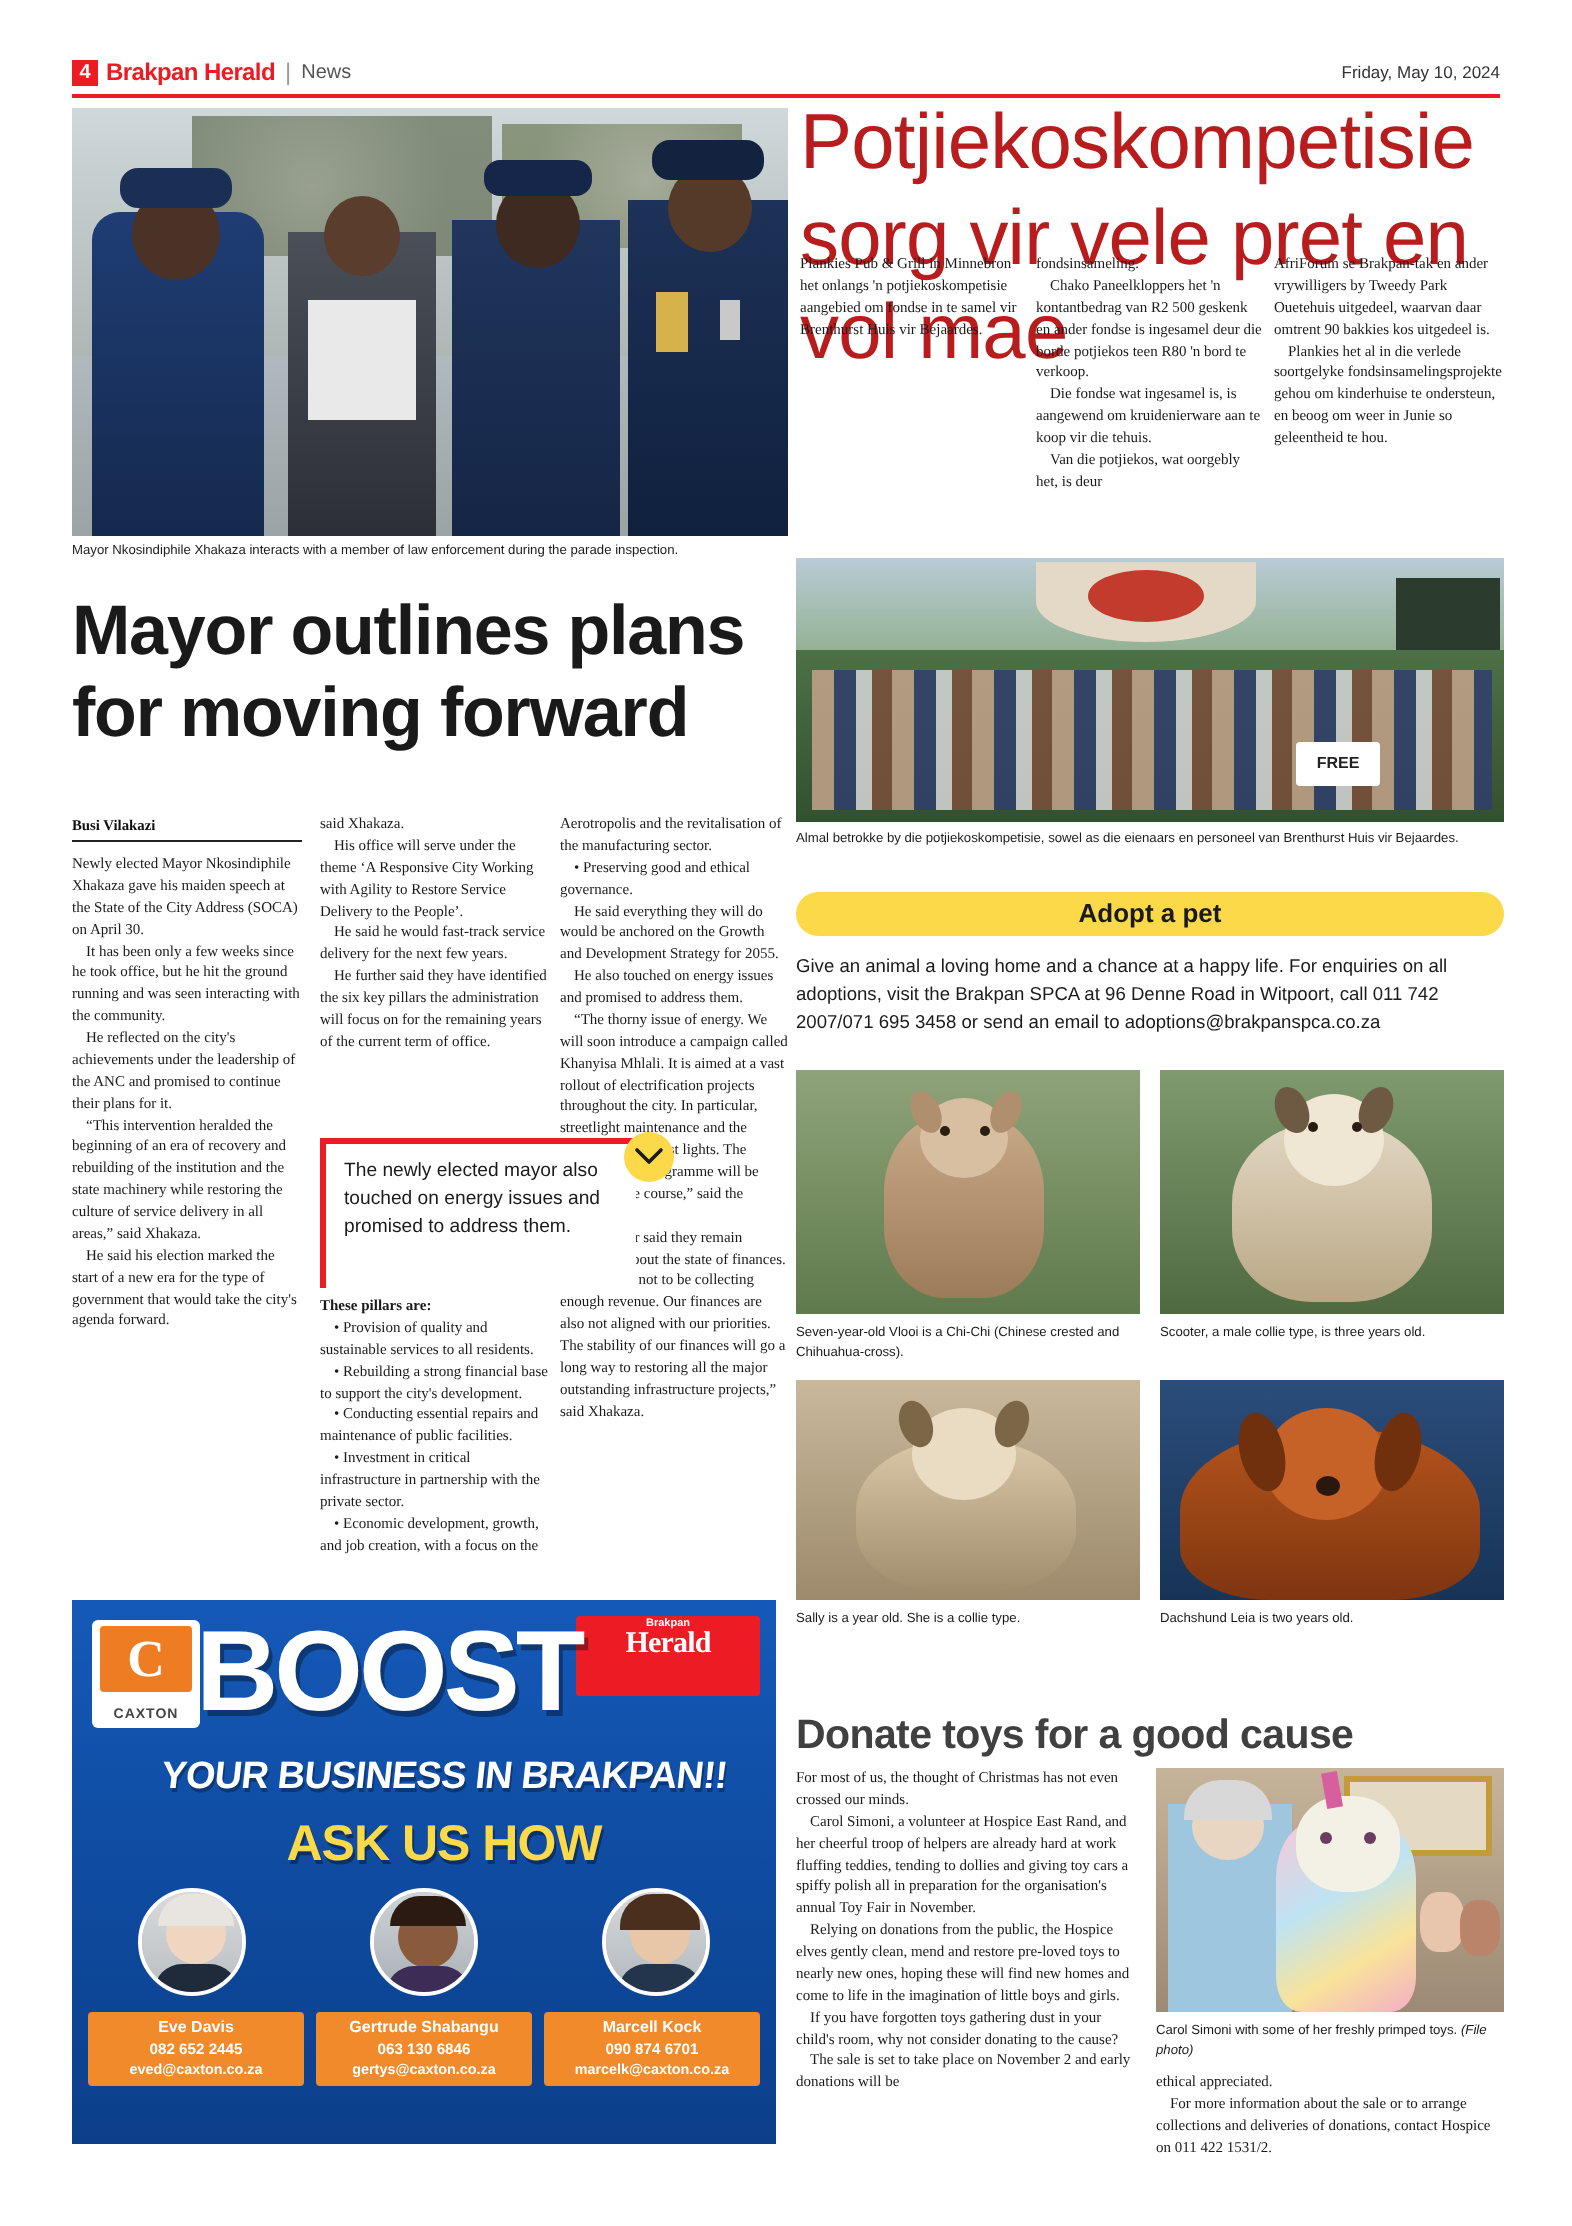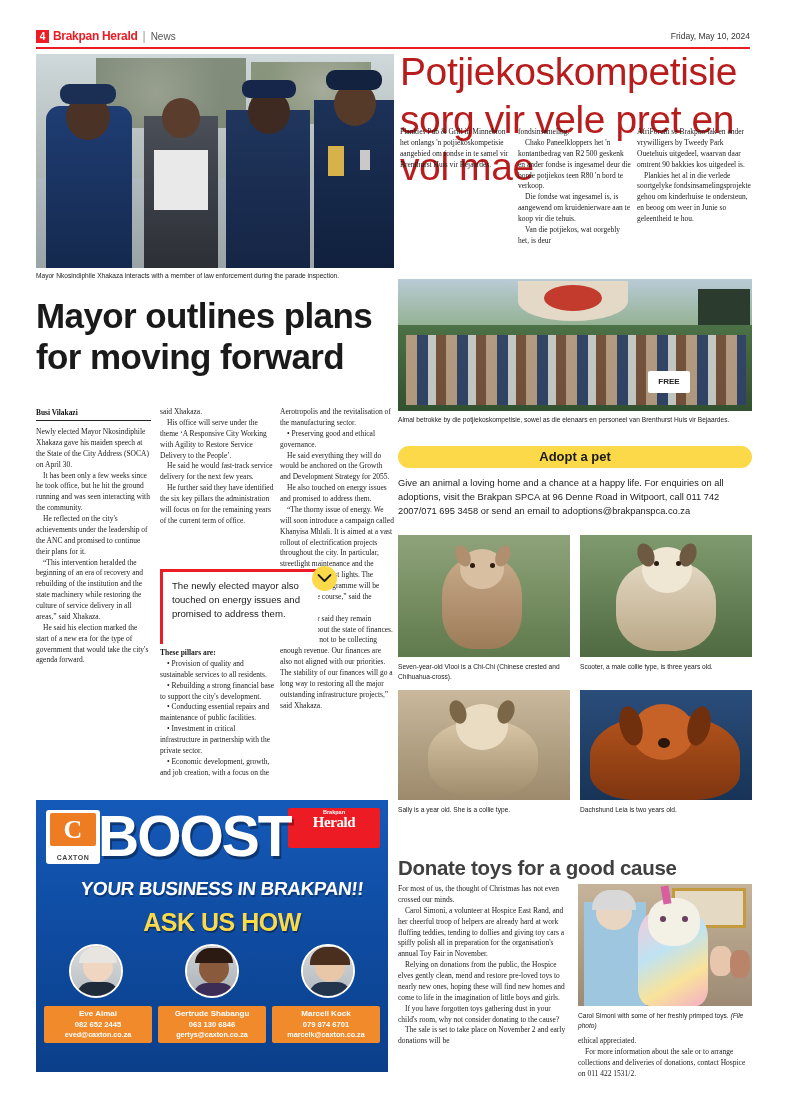--- a/index.html
+++ b/index.html
@@ -394,30 +394,30 @@
           <div style="position:absolute;inset:0;background:linear-gradient(#d5d9dc,#b2b8bc);"></div>
           <div style="position:absolute;left:12px;top:6px;width:30px;height:30px;border-radius:50%;background:#e8c6a8;"></div>
           <div style="position:absolute;left:7px;top:1px;width:40px;height:18px;border-radius:16px 16px 0 0;background:#4a2f1e;"></div>
           <div style="position:absolute;left:6px;top:36px;width:42px;height:20px;border-radius:14px 14px 0 0;background:#23344d;"></div>
         </div>
       </div>
     </div>
 
     <div class="ad-contacts">
       <div class="contact">
-        <div class="nm">Eve Almal</div>
+        <div class="nm">Eve Davis</div>
         <div class="ph">082 652 2445</div>
         <div class="em">eved@caxton.co.za</div>
       </div>
       <div class="contact">
         <div class="nm">Gertrude Shabangu</div>
         <div class="ph">063 130 6846</div>
         <div class="em">gertys@caxton.co.za</div>
       </div>
       <div class="contact">
         <div class="nm">Marcell Kock</div>
-        <div class="ph">079 874 6701</div>
+        <div class="ph">090 874 6701</div>
         <div class="em">marcelk@caxton.co.za</div>
       </div>
     </div>
   </div>
 
 </div>
 
 </body></html>

